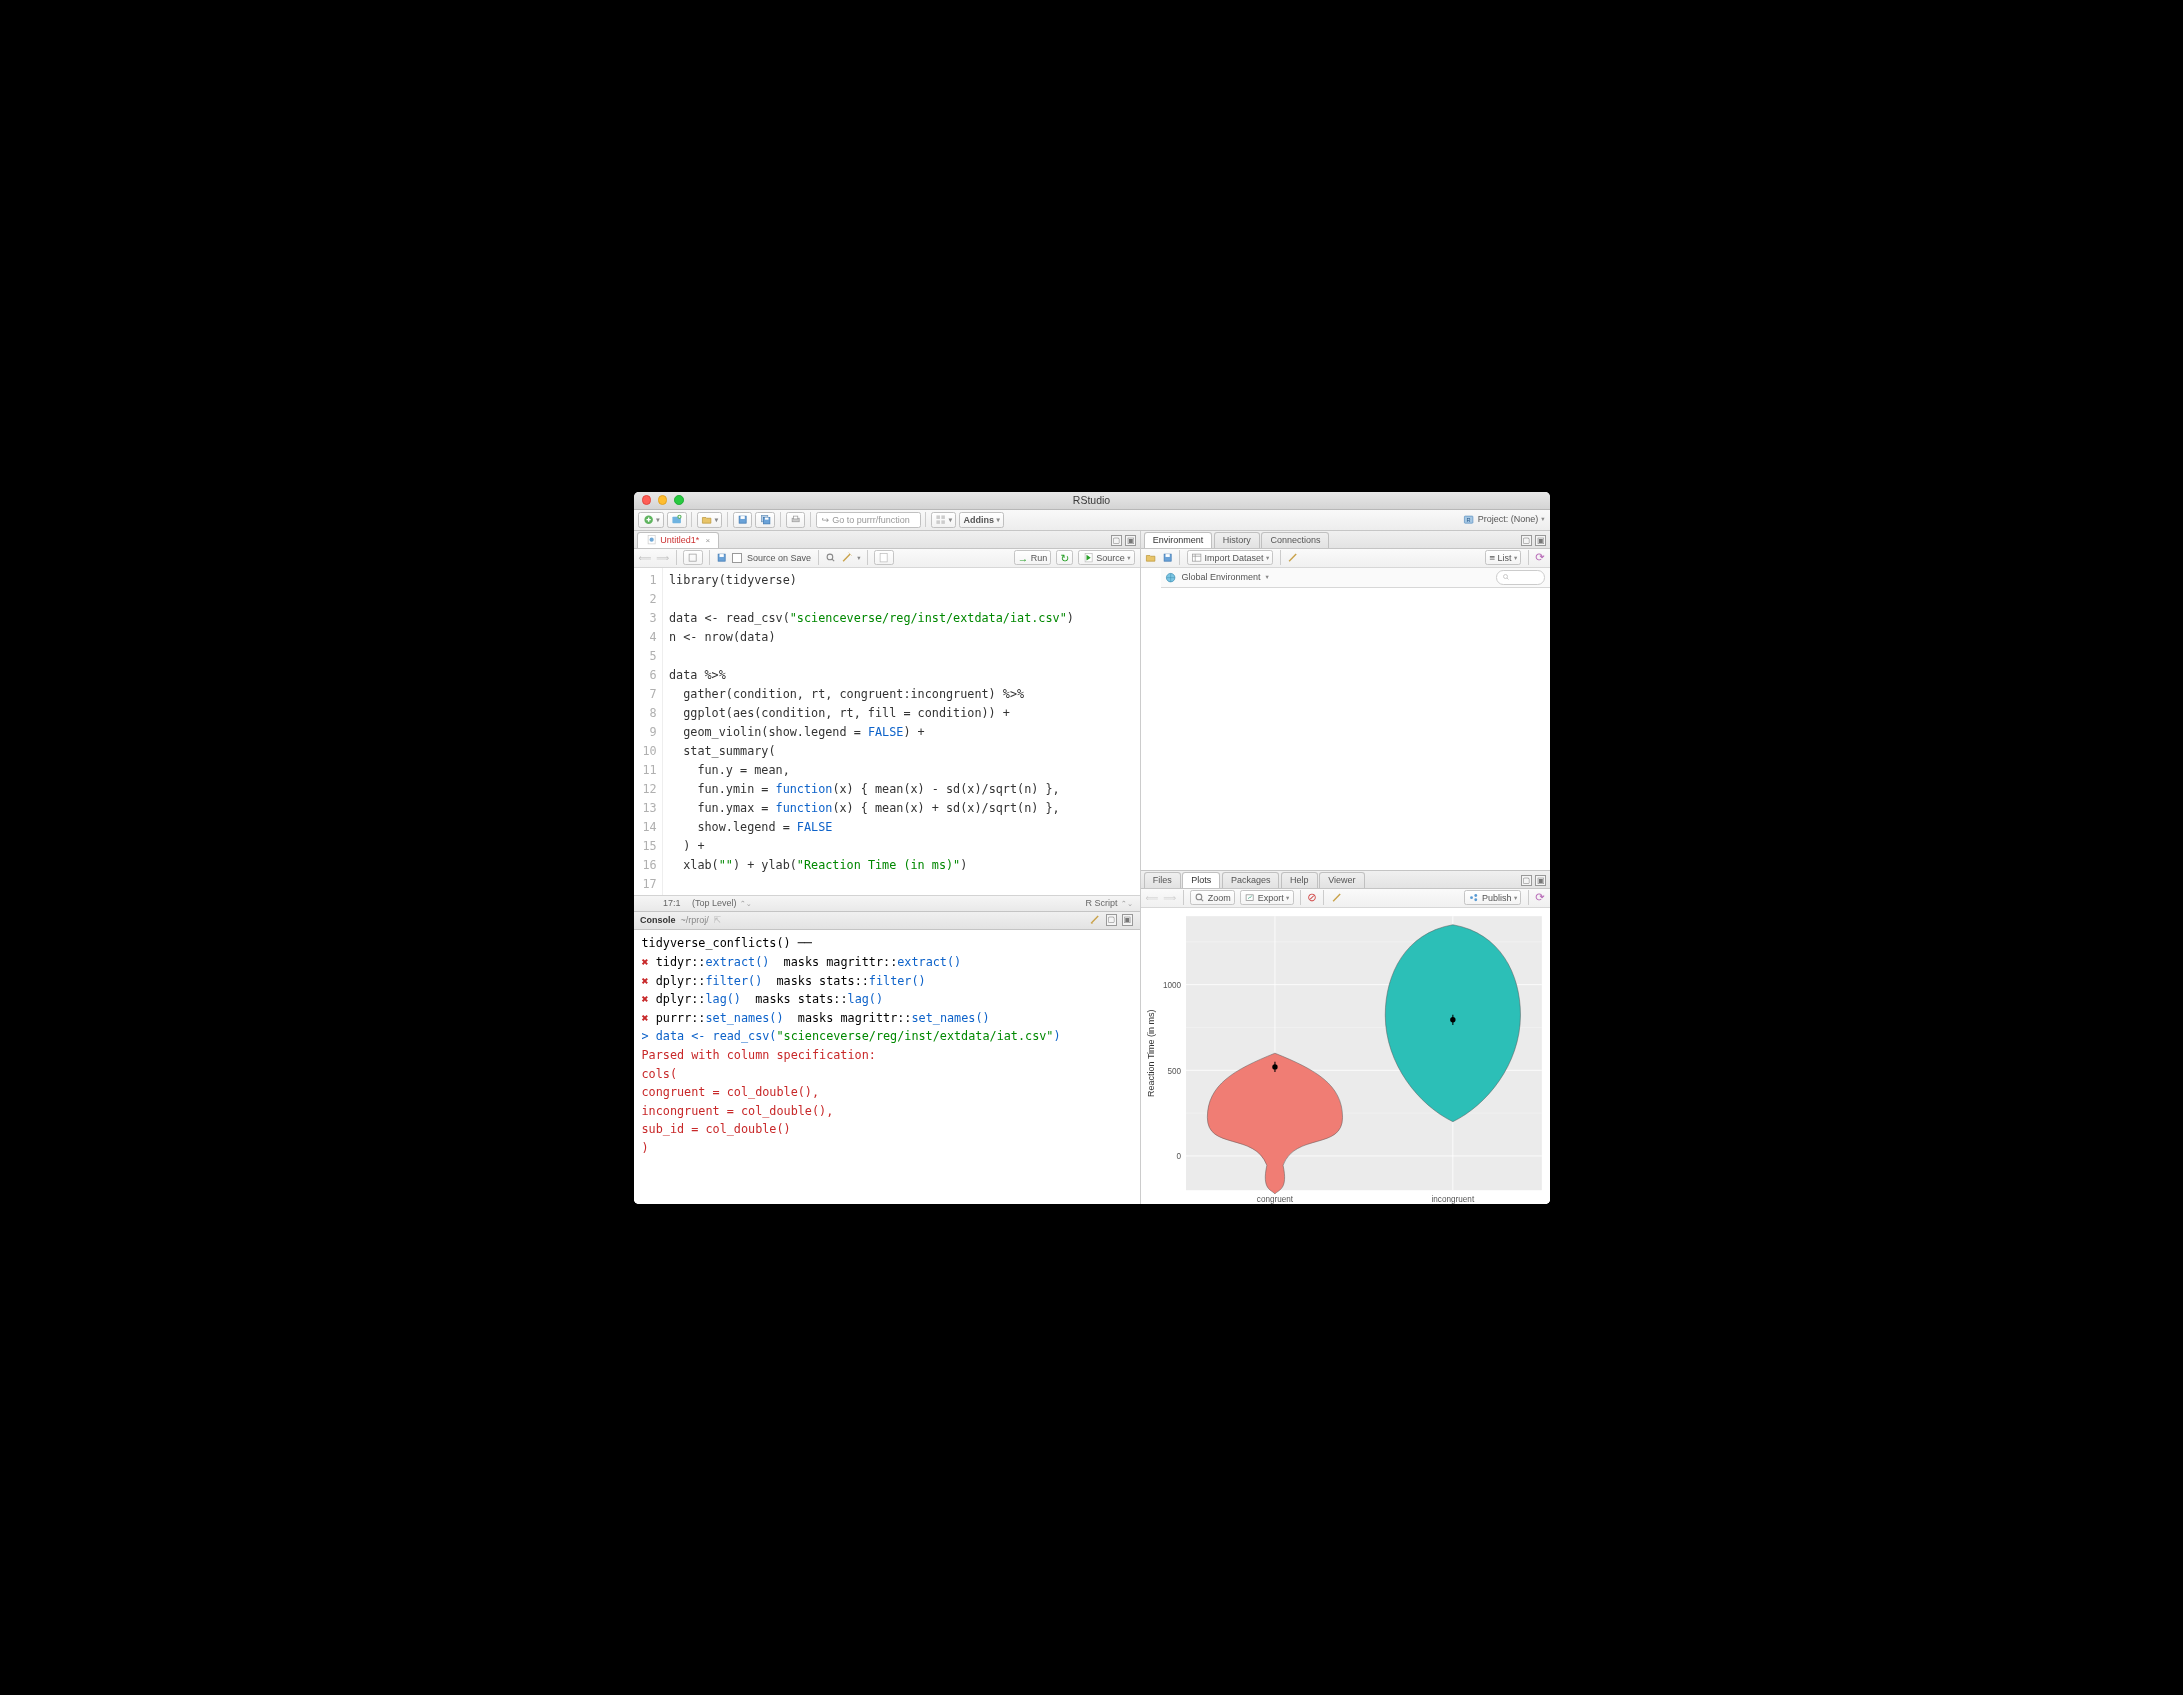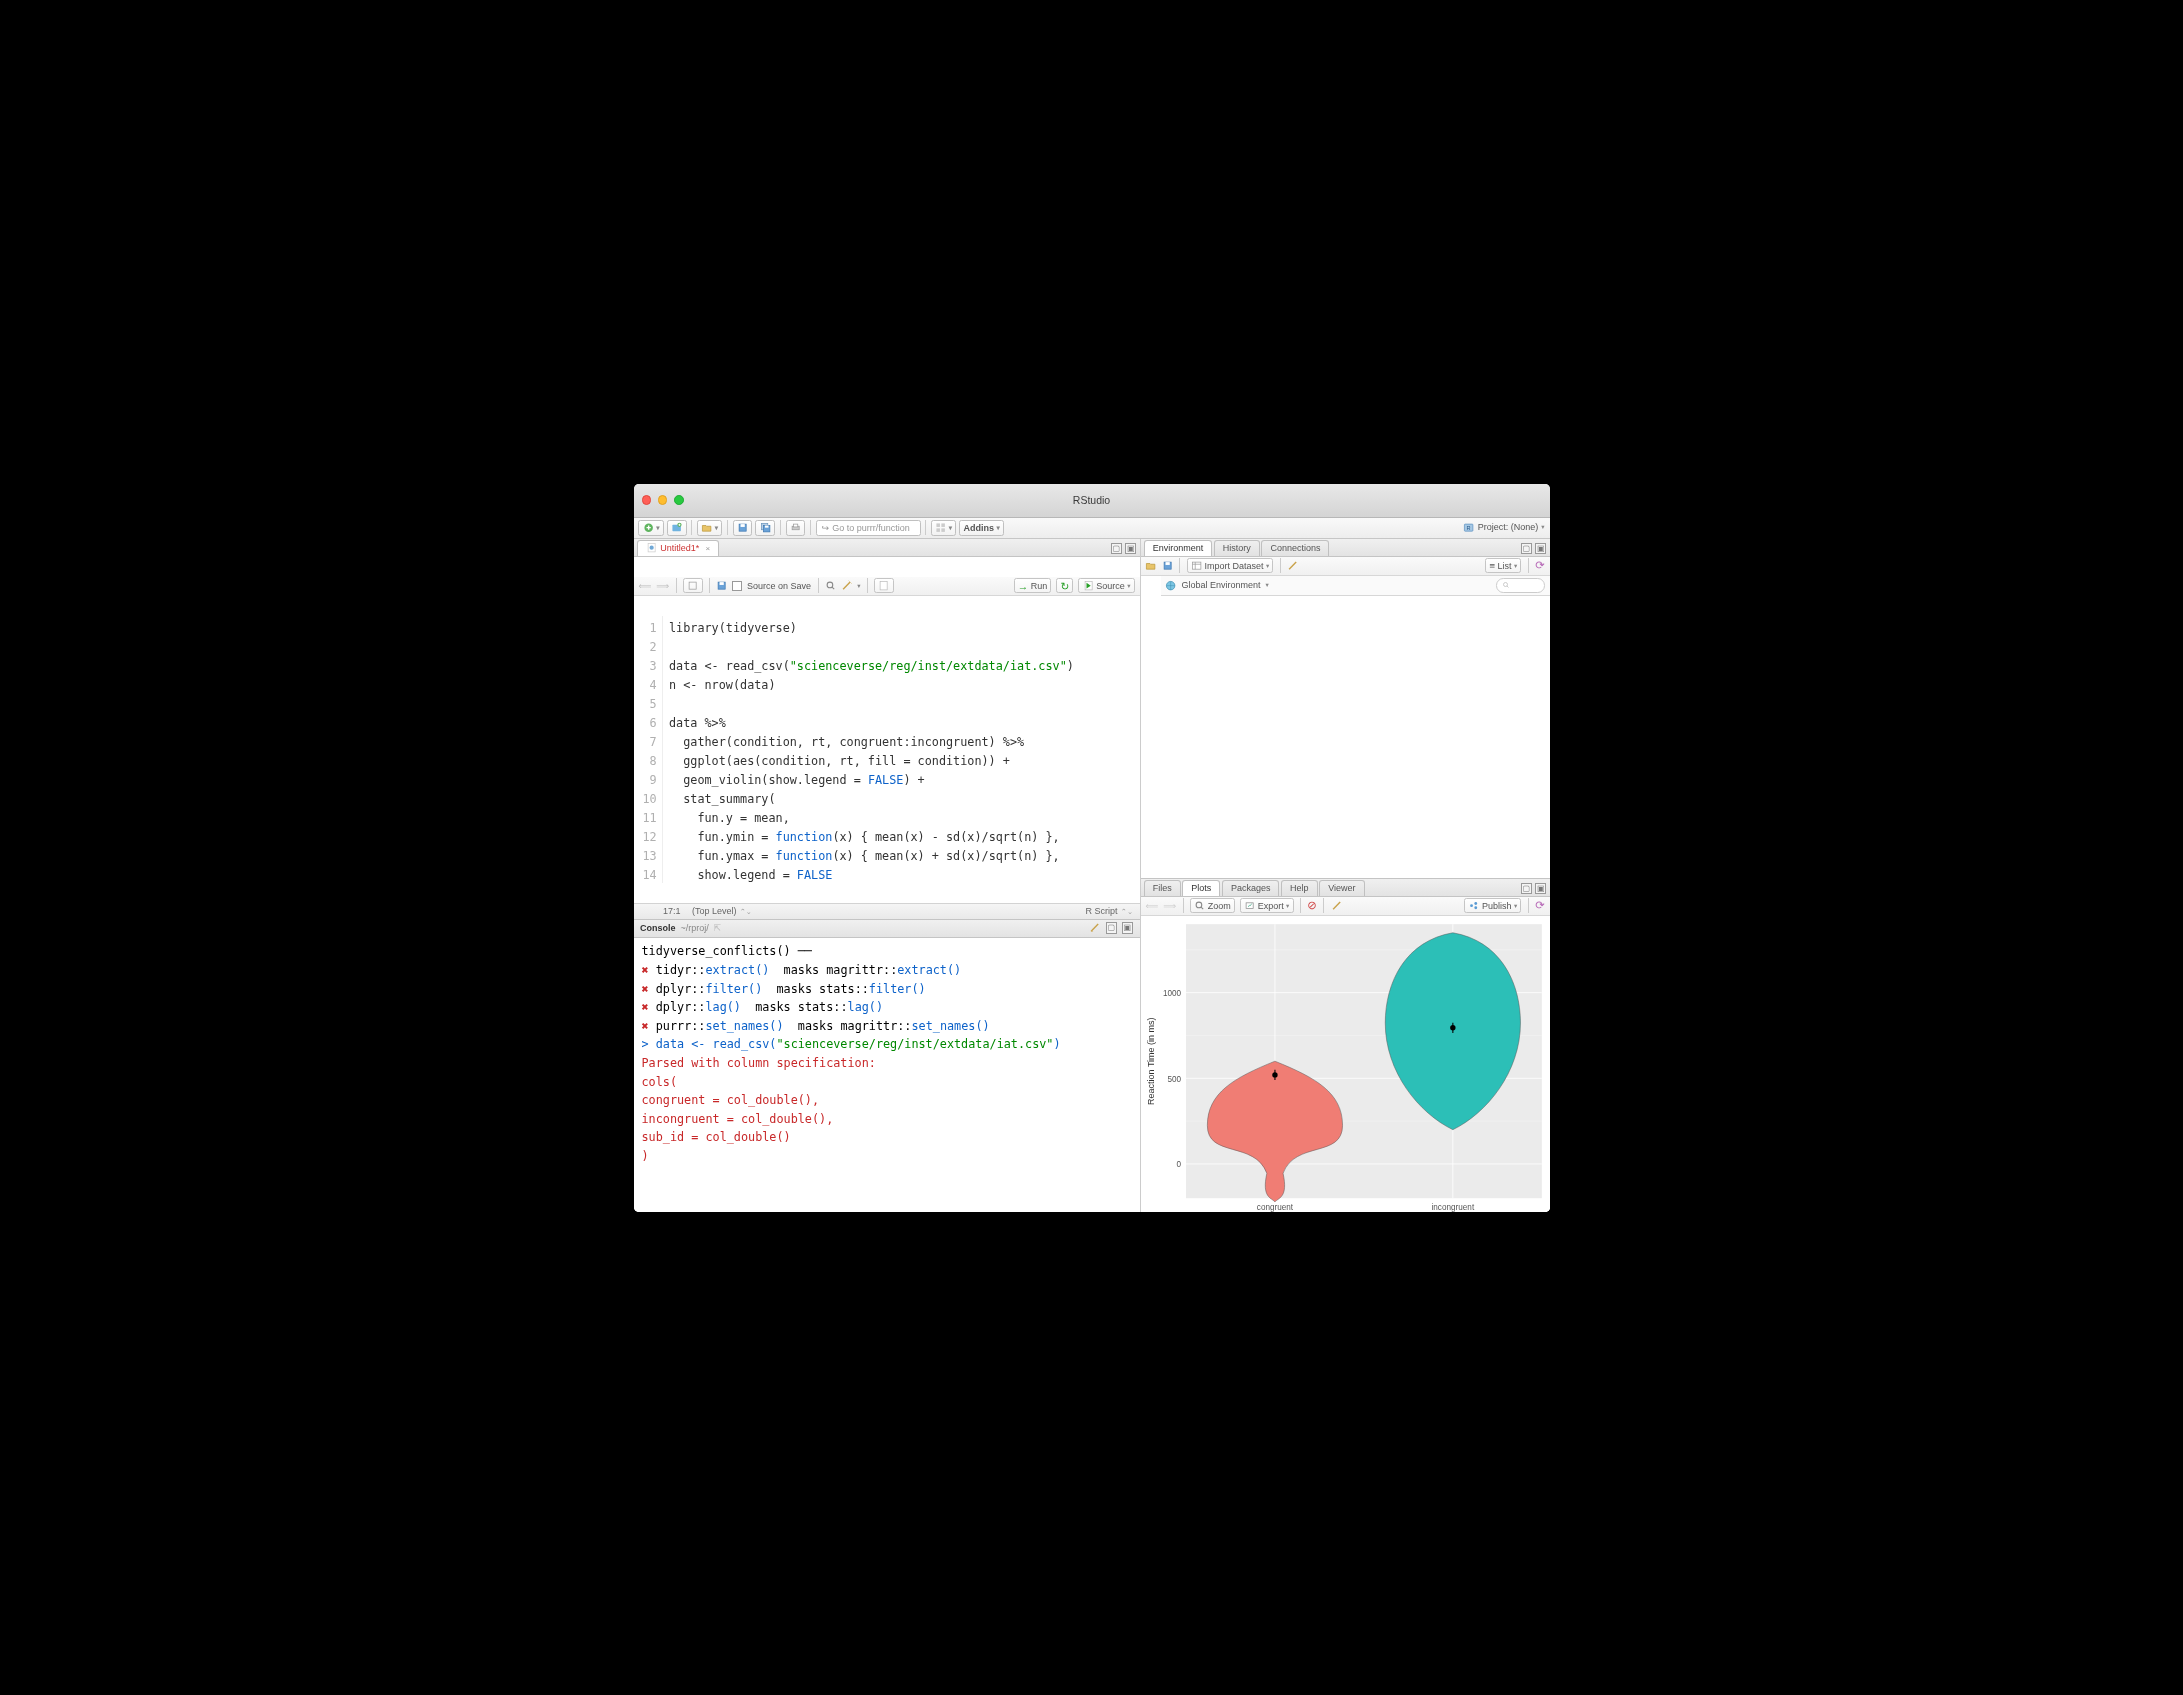--- a/index.html
+++ b/index.html
@@ -13,21 +13,21 @@
     min-height: 100vh;
   }
   .window {
     width: 916px;
     background: #ececec;
     border-radius: 4.9px;
     overflow: hidden;
     box-shadow: 0 8px 32px rgba(0,0,0,0.5);
   }
   .titlebar {
-    height: 34px;
+    height: 18px;
     background: linear-gradient(#e8e8e8,#d4d4d4);
     border-bottom: 0.8px solid #b7b7b7;
     display: flex;
     align-items: center;
     position: relative;
   }
   .traffic { display:flex; gap:6.5px; padding-left:8px; }
   .traffic span { width:9.7px; height:9.7px; border-radius:50%; display:block; }
   .t-red { background:#ff5f57; border:0.4px solid #e1493f;}
   .t-yellow { background:#ffbd2e; border:0.4px solid #e0a225;}
@@ -209,21 +209,21 @@
         </svg>
       <span>Project: (None)</span>
       <span style="font-size:6.5px;color:#888">▾</span>
     </div>
   </div>
 
   <div class="panes">
 
     <div class="col">
 
-      <div class="pane" style="height:381px;gap:20px;">
+      <div class="pane" style="height:381px;">
         <div class="tabs">
           <div class="tab">
             <svg class="icon-svg" viewBox="0 0 16 16">
                 <rect x="3" y="2" width="10" height="12" fill="#fff" stroke="#ccc"></rect>
                 <circle cx="8" cy="8" r="3" fill="#6fa8d6"></circle>
               </svg>
             <span style="color:#c33;">Untitled1*</span>
             <span class="close-x">×</span>
           </div>
           <div class="tab-icons-right">

